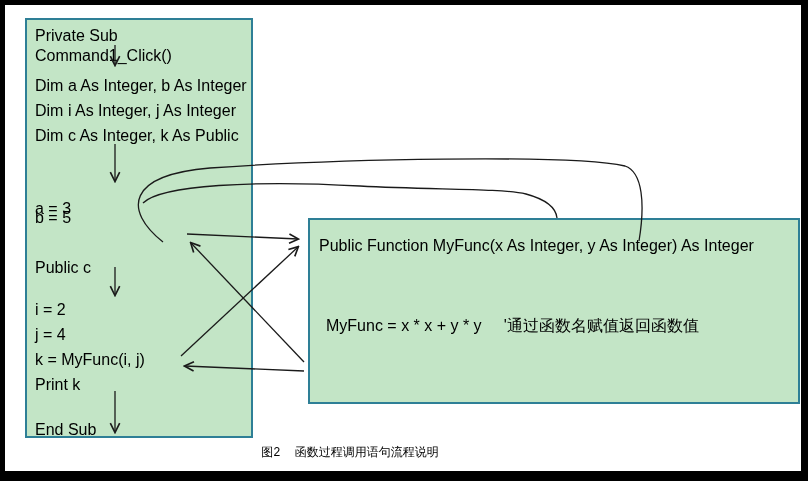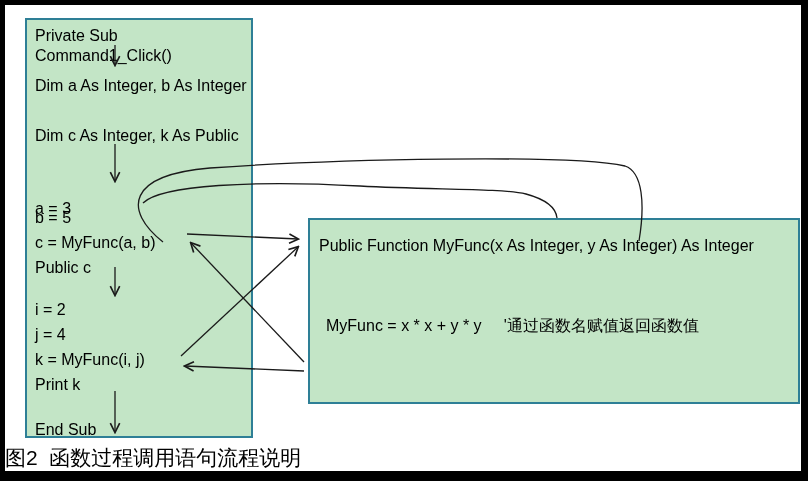--- a/index.html
+++ b/index.html
@@ -50,38 +50,39 @@
     fill:none;
   }
   .arrowhead{
     stroke:var(--arrow-color,#1a1a1a);
     stroke-width:1.4;
     fill:none;
   }
   .caption{
     position:absolute;
     left:0; top:439px; width:690px;
-    text-align:left;
-    font-size:21px;
+    text-align:center;
+    font-size:12px;
     color:#000;
     white-space:pre-wrap;
+    font-family:Liberation Mono, monospace;
   }
 </style>
 </head>
 <body>
 
 <div class="screen">
 
   <div class="code-box left-box">
     <div class="code-line" style="top:6px">Private Sub Command1_Click()</div>
     <div class="code-line" style="top:56px">Dim a As Integer, b As Integer</div>
+    <div class="code-line" style="top:81px">Dim i As Integer, j As Integer</div>
     <div class="code-line" style="top:106px">Dim c As Integer, k As Public</div>
     <div class="code-line" style="top:179px">a = 3</div>
     <div class="code-line" style="top:188px">b = 5</div>
-    <div class="code-line" style="top:213px">c = MyFunc(a, b)</div>
     <div class="code-line" style="top:238px">Public c</div>
     <div class="code-line" style="top:280px">i = 2</div>
     <div class="code-line" style="top:305px">j = 4</div>
     <div class="code-line" style="top:330px">k = MyFunc(i, j)</div>
     <div class="code-line" style="top:355px">Print k</div>
     <div class="code-line" style="top:400px">End Sub</div>
   </div>
 
   <div class="code-box right-box">
     <div class="code-line" style="top:96px; left:16px;">MyFunc = x * x + y * y     '通过函数名赋值返回函数值</div>

